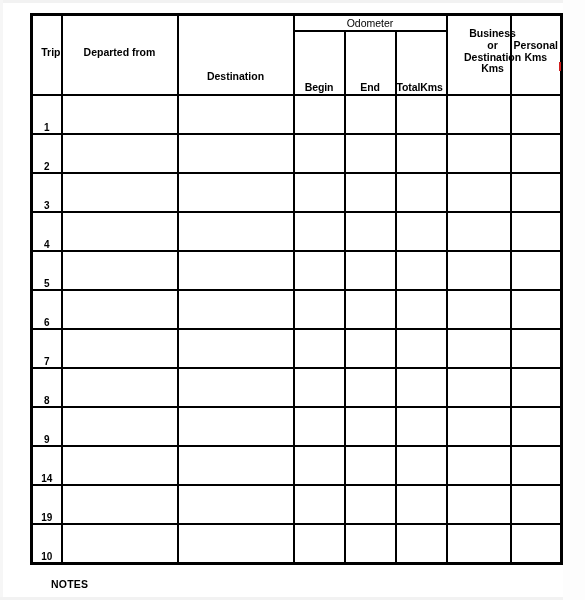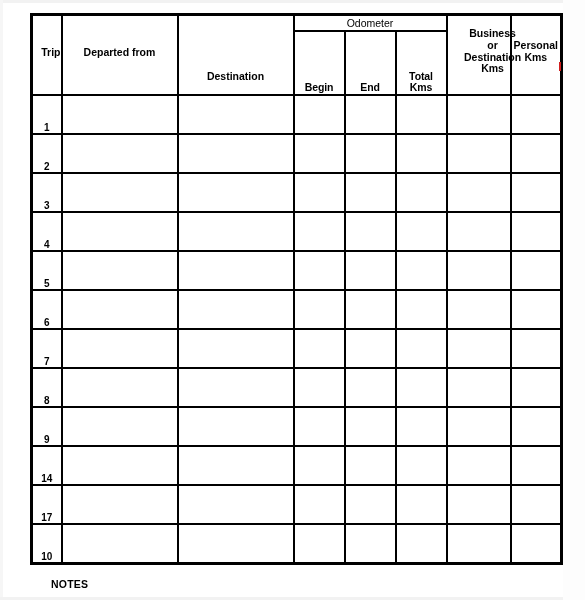--- a/index.html
+++ b/index.html
@@ -186,21 +186,21 @@
       </tr>
 
       <tr style="height:64px;">
         <th class="hcell">
           <span>Begin</span>
         </th>
         <th class="hcell">
           <span>End</span>
         </th>
         <th class="hcell">
-          <div style="display:flex;flex-direction:column;align-items:center;line-height:1.12;">
+          <div style="display:flex;flex-direction:row;align-items:center;line-height:1.12;">
             <span>Total</span>
             <span>Kms</span>
           </div>
         </th>
       </tr>
     </thead>
 
     <tbody>
       <tr>
         <td class="rowcell tripnum">1</td>
@@ -296,21 +296,21 @@
         <td class="rowcell tripnum">14</td>
         <td class="rowcell"></td>
         <td class="rowcell"></td>
         <td class="rowcell"></td>
         <td class="rowcell"></td>
         <td class="rowcell"></td>
         <td class="rowcell"></td>
         <td class="rowcell"></td>
       </tr>
       <tr>
-        <td class="rowcell tripnum">17</td>
+        <td class="rowcell tripnum">19</td>
         <td class="rowcell"></td>
         <td class="rowcell"></td>
         <td class="rowcell"></td>
         <td class="rowcell"></td>
         <td class="rowcell"></td>
         <td class="rowcell"></td>
         <td class="rowcell"></td>
       </tr>
       <tr>
         <td class="rowcell tripnum">10</td>

